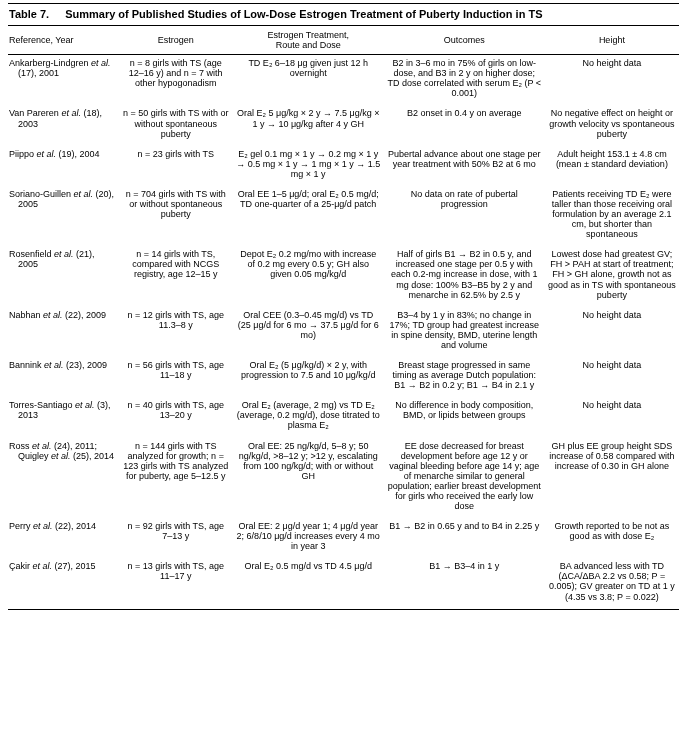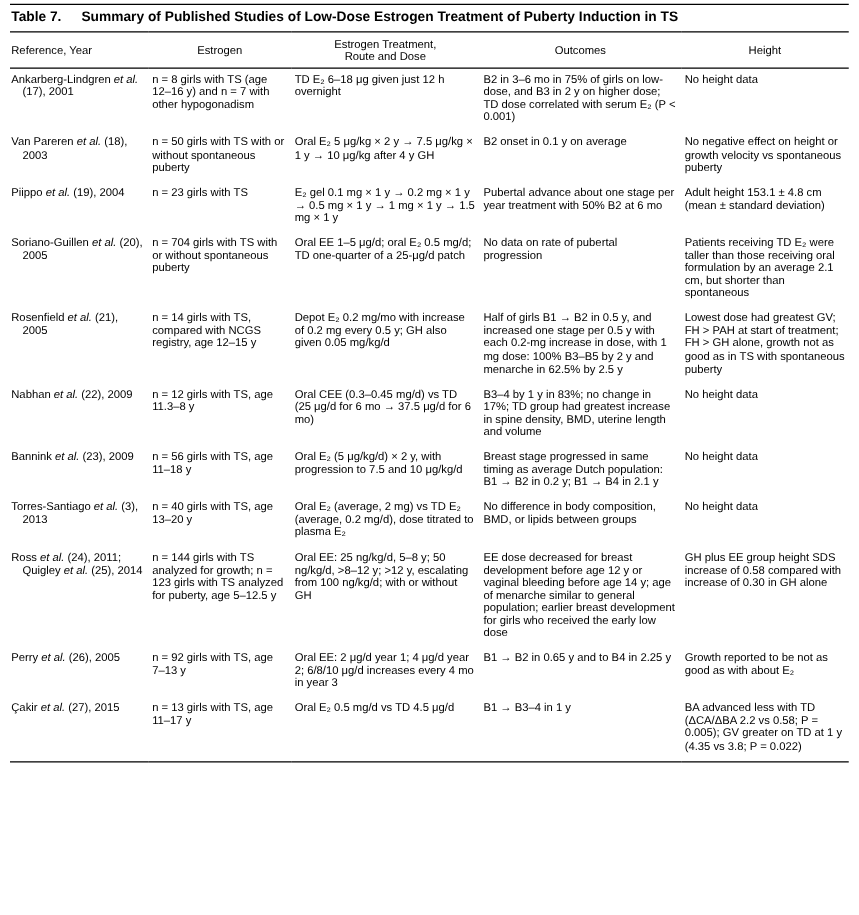--- a/index.html
+++ b/index.html
@@ -35,20 +35,21 @@
     text-align: center;
     vertical-align: middle;
     padding: 4px 2px;
     white-space: pre-line;
   }
   th.col-ref { text-align: left; padding-left: 1px; }
   td {
     font-size: 9px;
     line-height: 1.12;
     vertical-align: top;
+    text-align: center;
     padding: 3px 3px 7px;
     word-wrap: break-word;
   }
   td.cell-ref {
     text-align: left;
     padding-left: 10px;
     text-indent: -9px;
   }
   td.cell-ref i { font-style: italic; }
 </style>
@@ -83,21 +84,21 @@
     <td class="cell">n = 8 girls with TS (age 12–16 y) and n = 7 with other hypogonadism</td>
     <td class="cell">TD E₂ 6–18 μg given just 12 h overnight</td>
     <td class="cell">B2 in 3–6 mo in 75% of girls on low-dose, and B3 in 2 y on higher dose; TD dose correlated with serum E₂ (P &lt; 0.001)</td>
     <td class="cell">No height data</td>
   </tr>
 
   <tr class="body-row">
     <td class="cell-ref"><span>Van Pareren </span><i>et al.</i><span> (18), 2003</span></td>
     <td class="cell">n = 50 girls with TS with or without spontaneous puberty</td>
     <td class="cell">Oral E₂ 5 μg/kg × 2 y → 7.5 μg/kg × 1 y → 10 μg/kg after 4 y GH</td>
-    <td class="cell">B2 onset in 0.1 y on average</td>
+    <td class="cell">B2 onset in 0.4 y on average</td>
     <td class="cell">No negative effect on height or growth velocity vs spontaneous puberty</td>
   </tr>
 
   <tr class="body-row">
     <td class="cell-ref"><span>Piippo </span><i>et al.</i><span> (19), 2004</span></td>
     <td class="cell">n = 23 girls with TS</td>
     <td class="cell">E₂ gel 0.1 mg × 1 y → 0.2 mg × 1 y → 0.5 mg × 1 y → 1 mg × 1 y → 1.5 mg × 1 y</td>
     <td class="cell">Pubertal advance about one stage per year treatment with 50% B2 at 6 mo</td>
     <td class="cell">Adult height 153.1 ± 4.8 cm (mean ± standard deviation)</td>
   </tr>
@@ -144,25 +145,25 @@
 
   <tr class="body-row">
     <td class="cell-ref"><span>Ross </span><i>et al.</i><span> (24), 2011; Quigley </span><i>et al.</i><span> (25), 2014</span></td>
     <td class="cell">n = 144 girls with TS analyzed for growth; n = 123 girls with TS analyzed for puberty, age 5–12.5 y</td>
     <td class="cell">Oral EE: 25 ng/kg/d, 5–8 y; 50 ng/kg/d, &gt;8–12 y; &gt;12 y, escalating from 100 ng/kg/d; with or without GH</td>
     <td class="cell">EE dose decreased for breast development before age 12 y or vaginal bleeding before age 14 y; age of menarche similar to general population; earlier breast development for girls who received the early low dose</td>
     <td class="cell">GH plus EE group height SDS increase of 0.58 compared with increase of 0.30 in GH alone</td>
   </tr>
 
   <tr class="body-row">
-    <td class="cell-ref"><span>Perry </span><i>et al.</i><span> (26), 2005</span></td>
+    <td class="cell-ref"><span>Perry </span><i>et al.</i><span> (22), 2014</span></td>
     <td class="cell">n = 92 girls with TS, age 7–13 y</td>
     <td class="cell">Oral EE: 2 μg/d year 1; 4 μg/d year 2; 6/8/10 μg/d increases every 4 mo in year 3</td>
     <td class="cell">B1 → B2 in 0.65 y and to B4 in 2.25 y</td>
-    <td class="cell">Growth reported to be not as good as with about E₂</td>
+    <td class="cell">Growth reported to be not as good as with dose E₂</td>
   </tr>
 
   <tr class="body-row">
     <td class="cell-ref"><span>Çakir </span><i>et al.</i><span> (27), 2015</span></td>
     <td class="cell">n = 13 girls with TS, age 11–17 y</td>
     <td class="cell">Oral E₂ 0.5 mg/d vs TD 4.5 μg/d</td>
     <td class="cell">B1 → B3–4 in 1 y</td>
     <td class="cell">BA advanced less with TD (ΔCA/ΔBA 2.2 vs 0.58; P = 0.005); GV greater on TD at 1 y (4.35 vs 3.8; P = 0.022)</td>
   </tr>
 </tbody>

